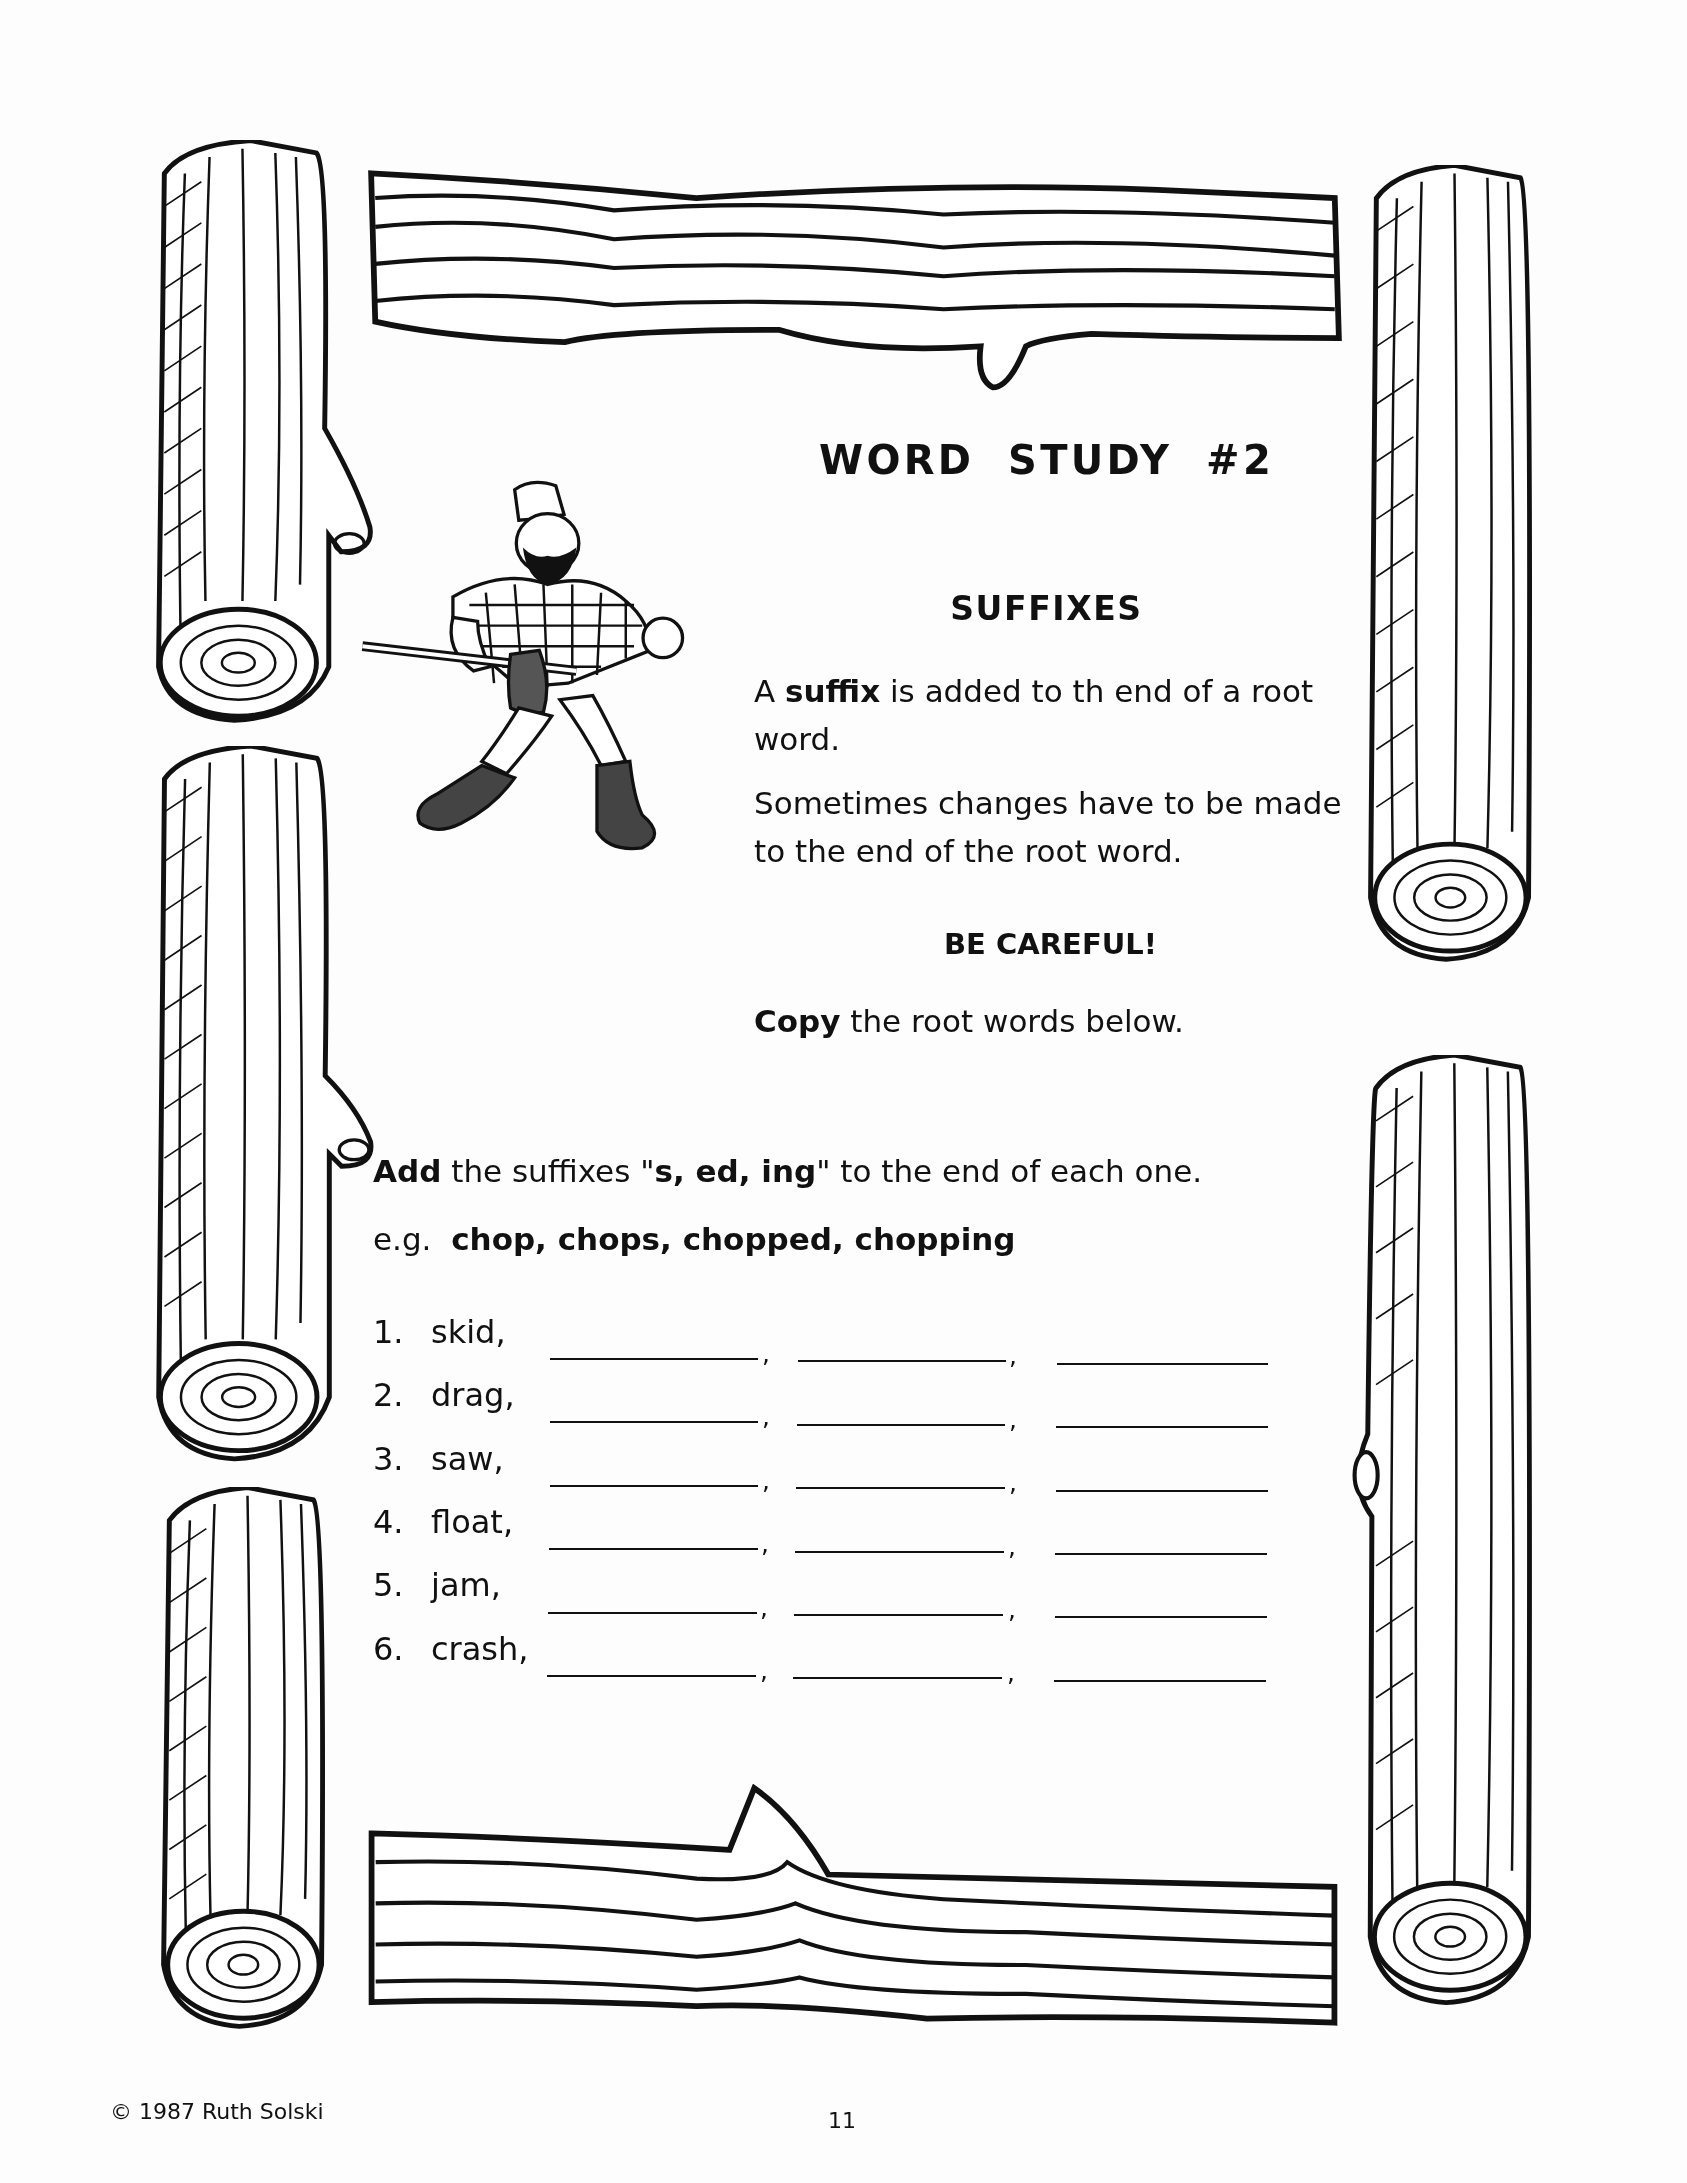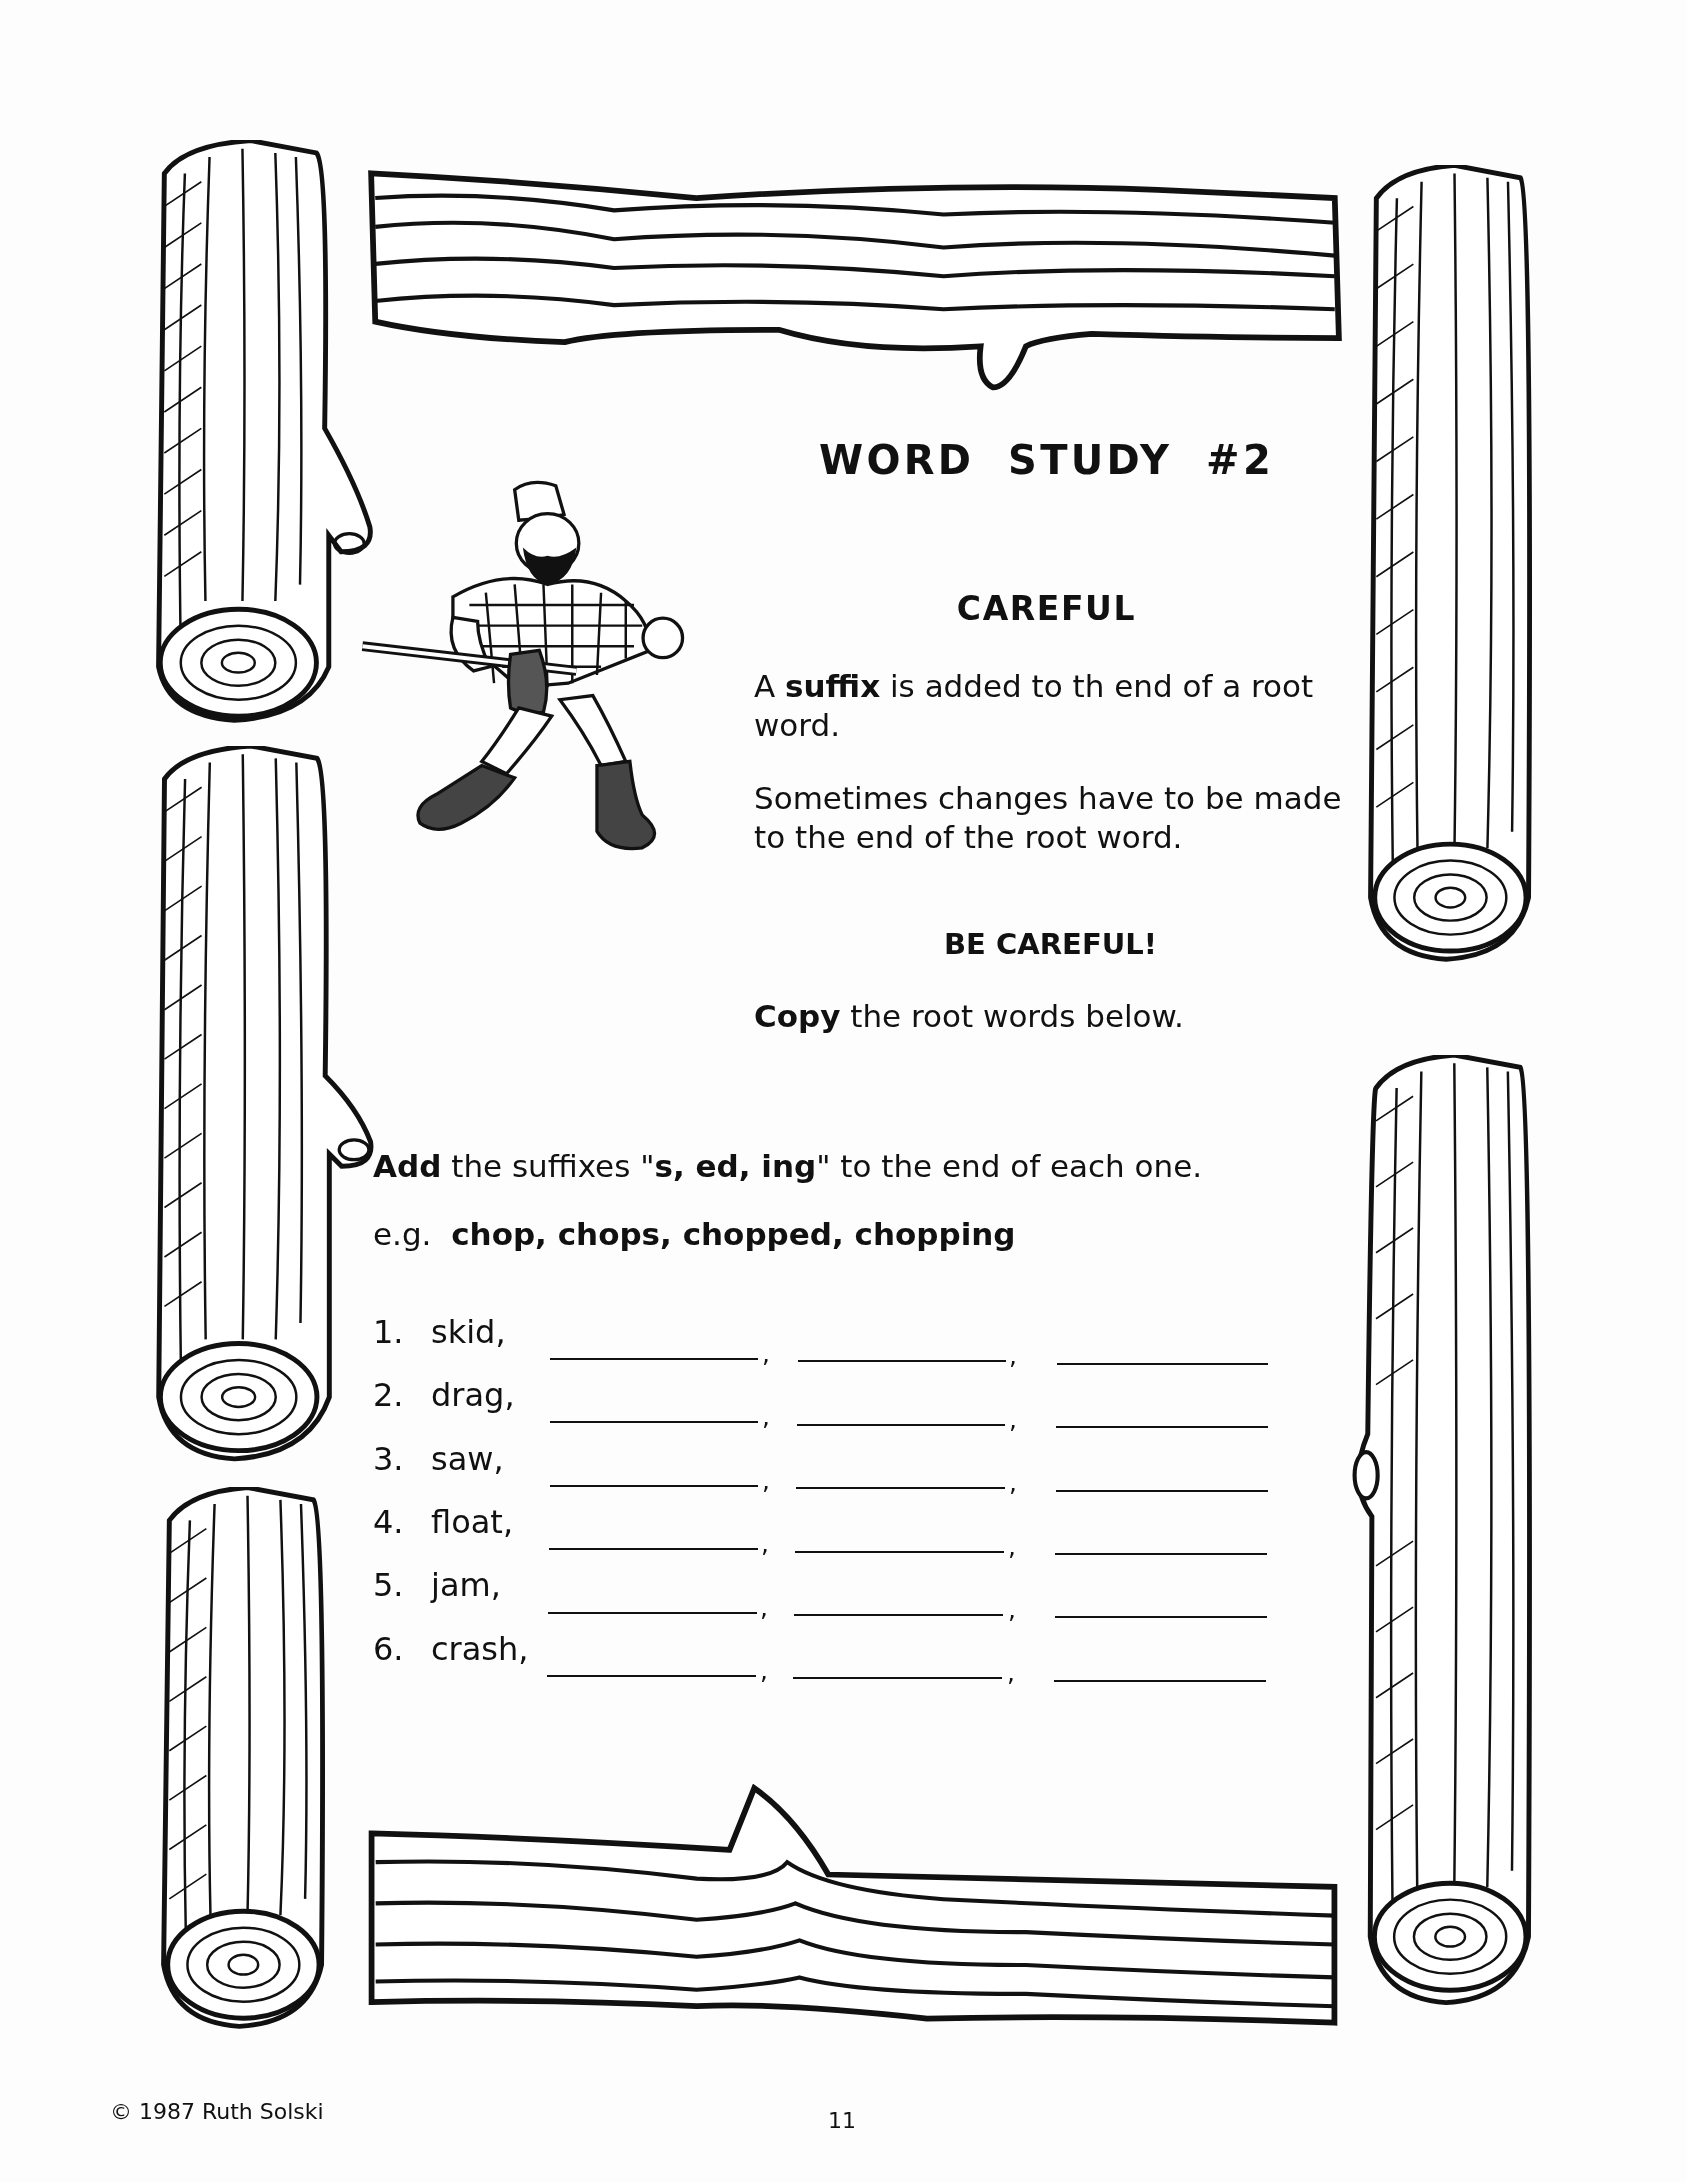--- a/index.html
+++ b/index.html
@@ -1,21 +1,21 @@
 <!DOCTYPE html>
 <html style="font-size:13px"><head>
 <meta charset="utf-8">
 <style>
   html,body{margin:0;padding:0;background:#ffffff;}
   #page{position:relative;width:1687px;height:2183px;background:#fdfdfd;overflow:hidden;font-family:"DejaVu Sans","Liberation Sans",sans-serif;color:#111;}
   .abs{position:absolute;}
   svg{display:block;}
   .title{font-weight:bold;font-size:40px;letter-spacing:3.3px;text-align:center;word-spacing:16.5px;}
   .sub{font-weight:bold;font-size:33px;letter-spacing:1.6px;text-align:center;line-height:40px;word-spacing:15px;}
-  .body{font-size:31px;line-height:39px;font-family:"DejaVu Sans",sans-serif;}
+  .body{font-size:31px;line-height:48px;font-family:"DejaVu Sans",sans-serif;}
   .careful{font-weight:bold;font-size:29px;text-align:center;}
   b{font-weight:bold;}
   .row{position:absolute;left:373px;height:49px;font-size:32px;display:flex;align-items:flex-end;}
   .row .num{width:58px;}
   .row .word{width:165px;}
   .blank{position:absolute;border-bottom:2.5px solid #111;height:0;}
   .comma{position:absolute;font-size:25px;}
   .footer{font-size:22px;margin-top:48px;}
 </style>
 </head>
@@ -176,21 +176,21 @@
 
       <path d="M200 300 Q175 340 155 365 L185 380 Q220 340 240 310 Z" fill="#fff" stroke="#111" stroke-width="4"></path>
       <path d="M250 290 Q280 330 300 370 L330 365 Q310 320 290 285 Z" fill="#fff" stroke="#111" stroke-width="4"></path>
 
       <path d="M155 370 L195 385 Q170 420 130 440 Q100 455 80 440 Q70 420 100 405 Z" fill="#444" stroke="#111" stroke-width="4"></path>
       <path d="M295 370 L335 365 Q340 410 350 430 Q380 455 350 470 Q310 475 295 450 Z" fill="#444" stroke="#111" stroke-width="4"></path>
     </svg>
   </div>
 
   <div class="abs title" style="left:783px;top:437px;width:527px;">WORD STUDY #2</div>
-  <div class="abs sub" style="left:783px;top:589px;width:527px;">CAREFUL</div>
+  <div class="abs sub" style="left:783px;top:589px;width:527px;">SUFFIXES</div>
 
   <div class="abs body" style="left:754px;top:667px;width:577px;"><span>A </span><b>suffix</b><span> is added to th end of a root word.</span></div>
   <div class="abs body" style="left:754px;top:779px;width:593px;">Sometimes changes have to be made to the end of the root word.</div>
   <div class="abs body" style="left:754px;top:997px;width:593px;"><b>Copy</b><span> the root words below.</span></div>
   <div class="abs careful" style="left:754px;top:927px;width:593px;">BE CAREFUL!</div>
 
   <div class="abs body" style="left:373px;top:1147px;width:989px;"><b>Add</b><span> the suffixes "</span><b>s, ed, ing</b><span>" to the end of each one.</span></div>
   <div class="abs body" style="left:373px;top:1215px;width:989px;"><span>e.g.</span>&nbsp;&nbsp;<b>chop, chops, chopped, chopping</b></div>
 
   <div class="row" style="top:1302px;">

